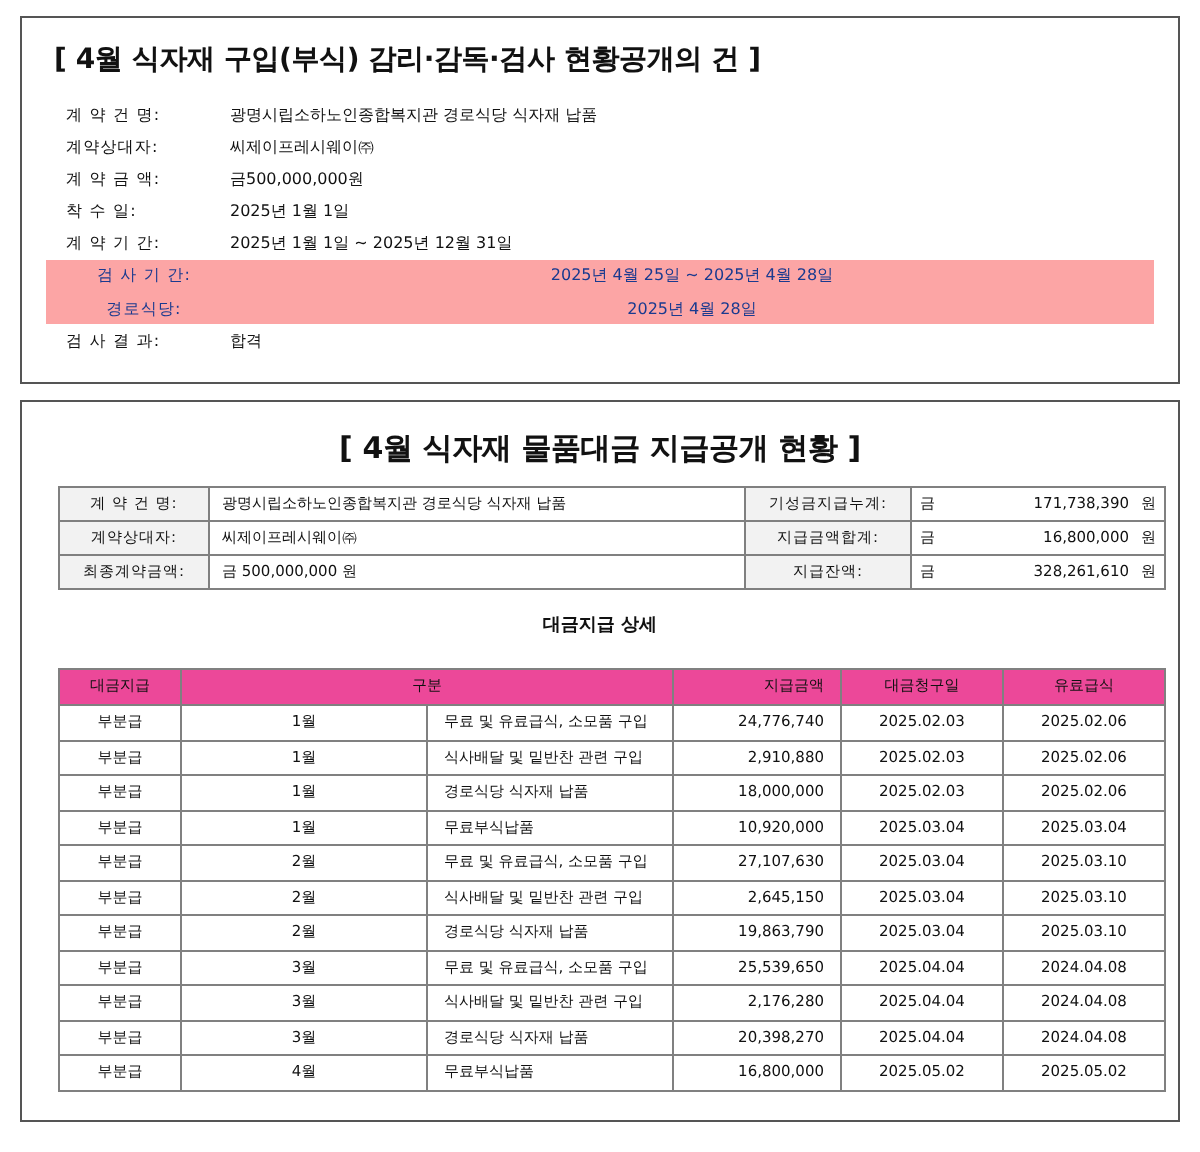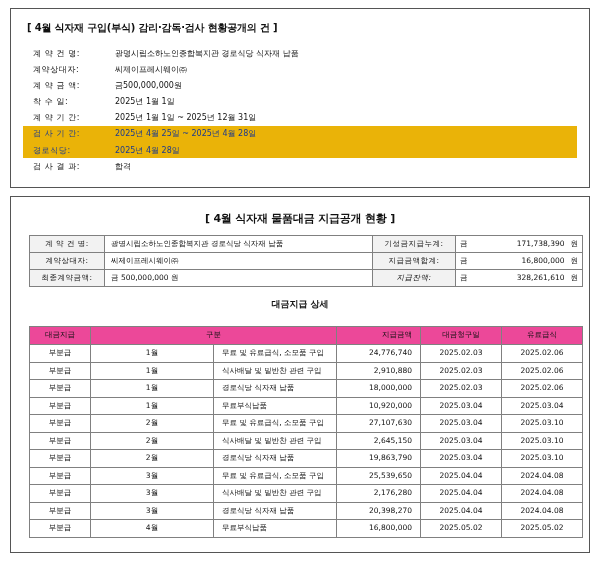--- a/index.html
+++ b/index.html
@@ -27,21 +27,21 @@
   .panel {
     border: 1px solid #555555;
     box-sizing: border-box;
     background: #ffffff;
   }
   .panel-one {
     padding: 10px 12px 12px 12px;
     margin-bottom: 8px;
   }
   .panel-title {
-    font-size: 10px;
+    font-size: 14px;
     font-weight: bold;
     color: #111111;
     margin: 2px 0 10px 4px;
     letter-spacing: -0.2px;
   }
   .kv-table {
     border-collapse: collapse;
     width: 100%;
     table-layout: fixed;
   }
@@ -56,34 +56,35 @@
     padding-left: 10px !important;
     color: #111111;
     white-space: nowrap;
     letter-spacing: 0.6px;
   }
   .kv-value {
     color: #111111;
     padding-left: 4px !important;
   }
   .hl-row td {
-    background: #eab308;
+    background: #fca5a5;
+    text-align: center;
   }
   .hl-row .kv-label,
   .hl-row .kv-value {
     color: #1a3a8f;
   }
 
   
   .panel-two {
     padding: 10px 12px 14px 12px;
   }
   .panel-two-title {
     text-align: center;
-    font-size: 11px;
+    font-size: 15px;
     font-weight: bold;
     margin: 4px 0 9px 0;
     letter-spacing: -0.2px;
   }
 
   table.grid {
     border-collapse: collapse;
     width: 100%;
     table-layout: fixed;
   }
@@ -217,21 +218,21 @@
               <div class="money-cell-inner">
                 <span>금</span>
                 <span class="mc-num">16,800,000</span>
                 <span>원</span>
               </div>
             </td>
           </tr>
           <tr>
             <td class="sum-label-wide">최종계약금액:</td>
             <td class="sum-val">금    500,000,000 원</td>
-            <td class="sum-label-wide" style="width: 74px; font-style: italic;">지급잔액:</td>
+            <td class="sum-label-wide" style="width: 74px;">지급잔액:</td>
             <td style="width: 118px;">
               <div class="money-cell-inner">
                 <span>금</span>
                 <span class="mc-num">328,261,610</span>
                 <span>원</span>
               </div>
             </td>
           </tr>
         </tbody>
     </table>

